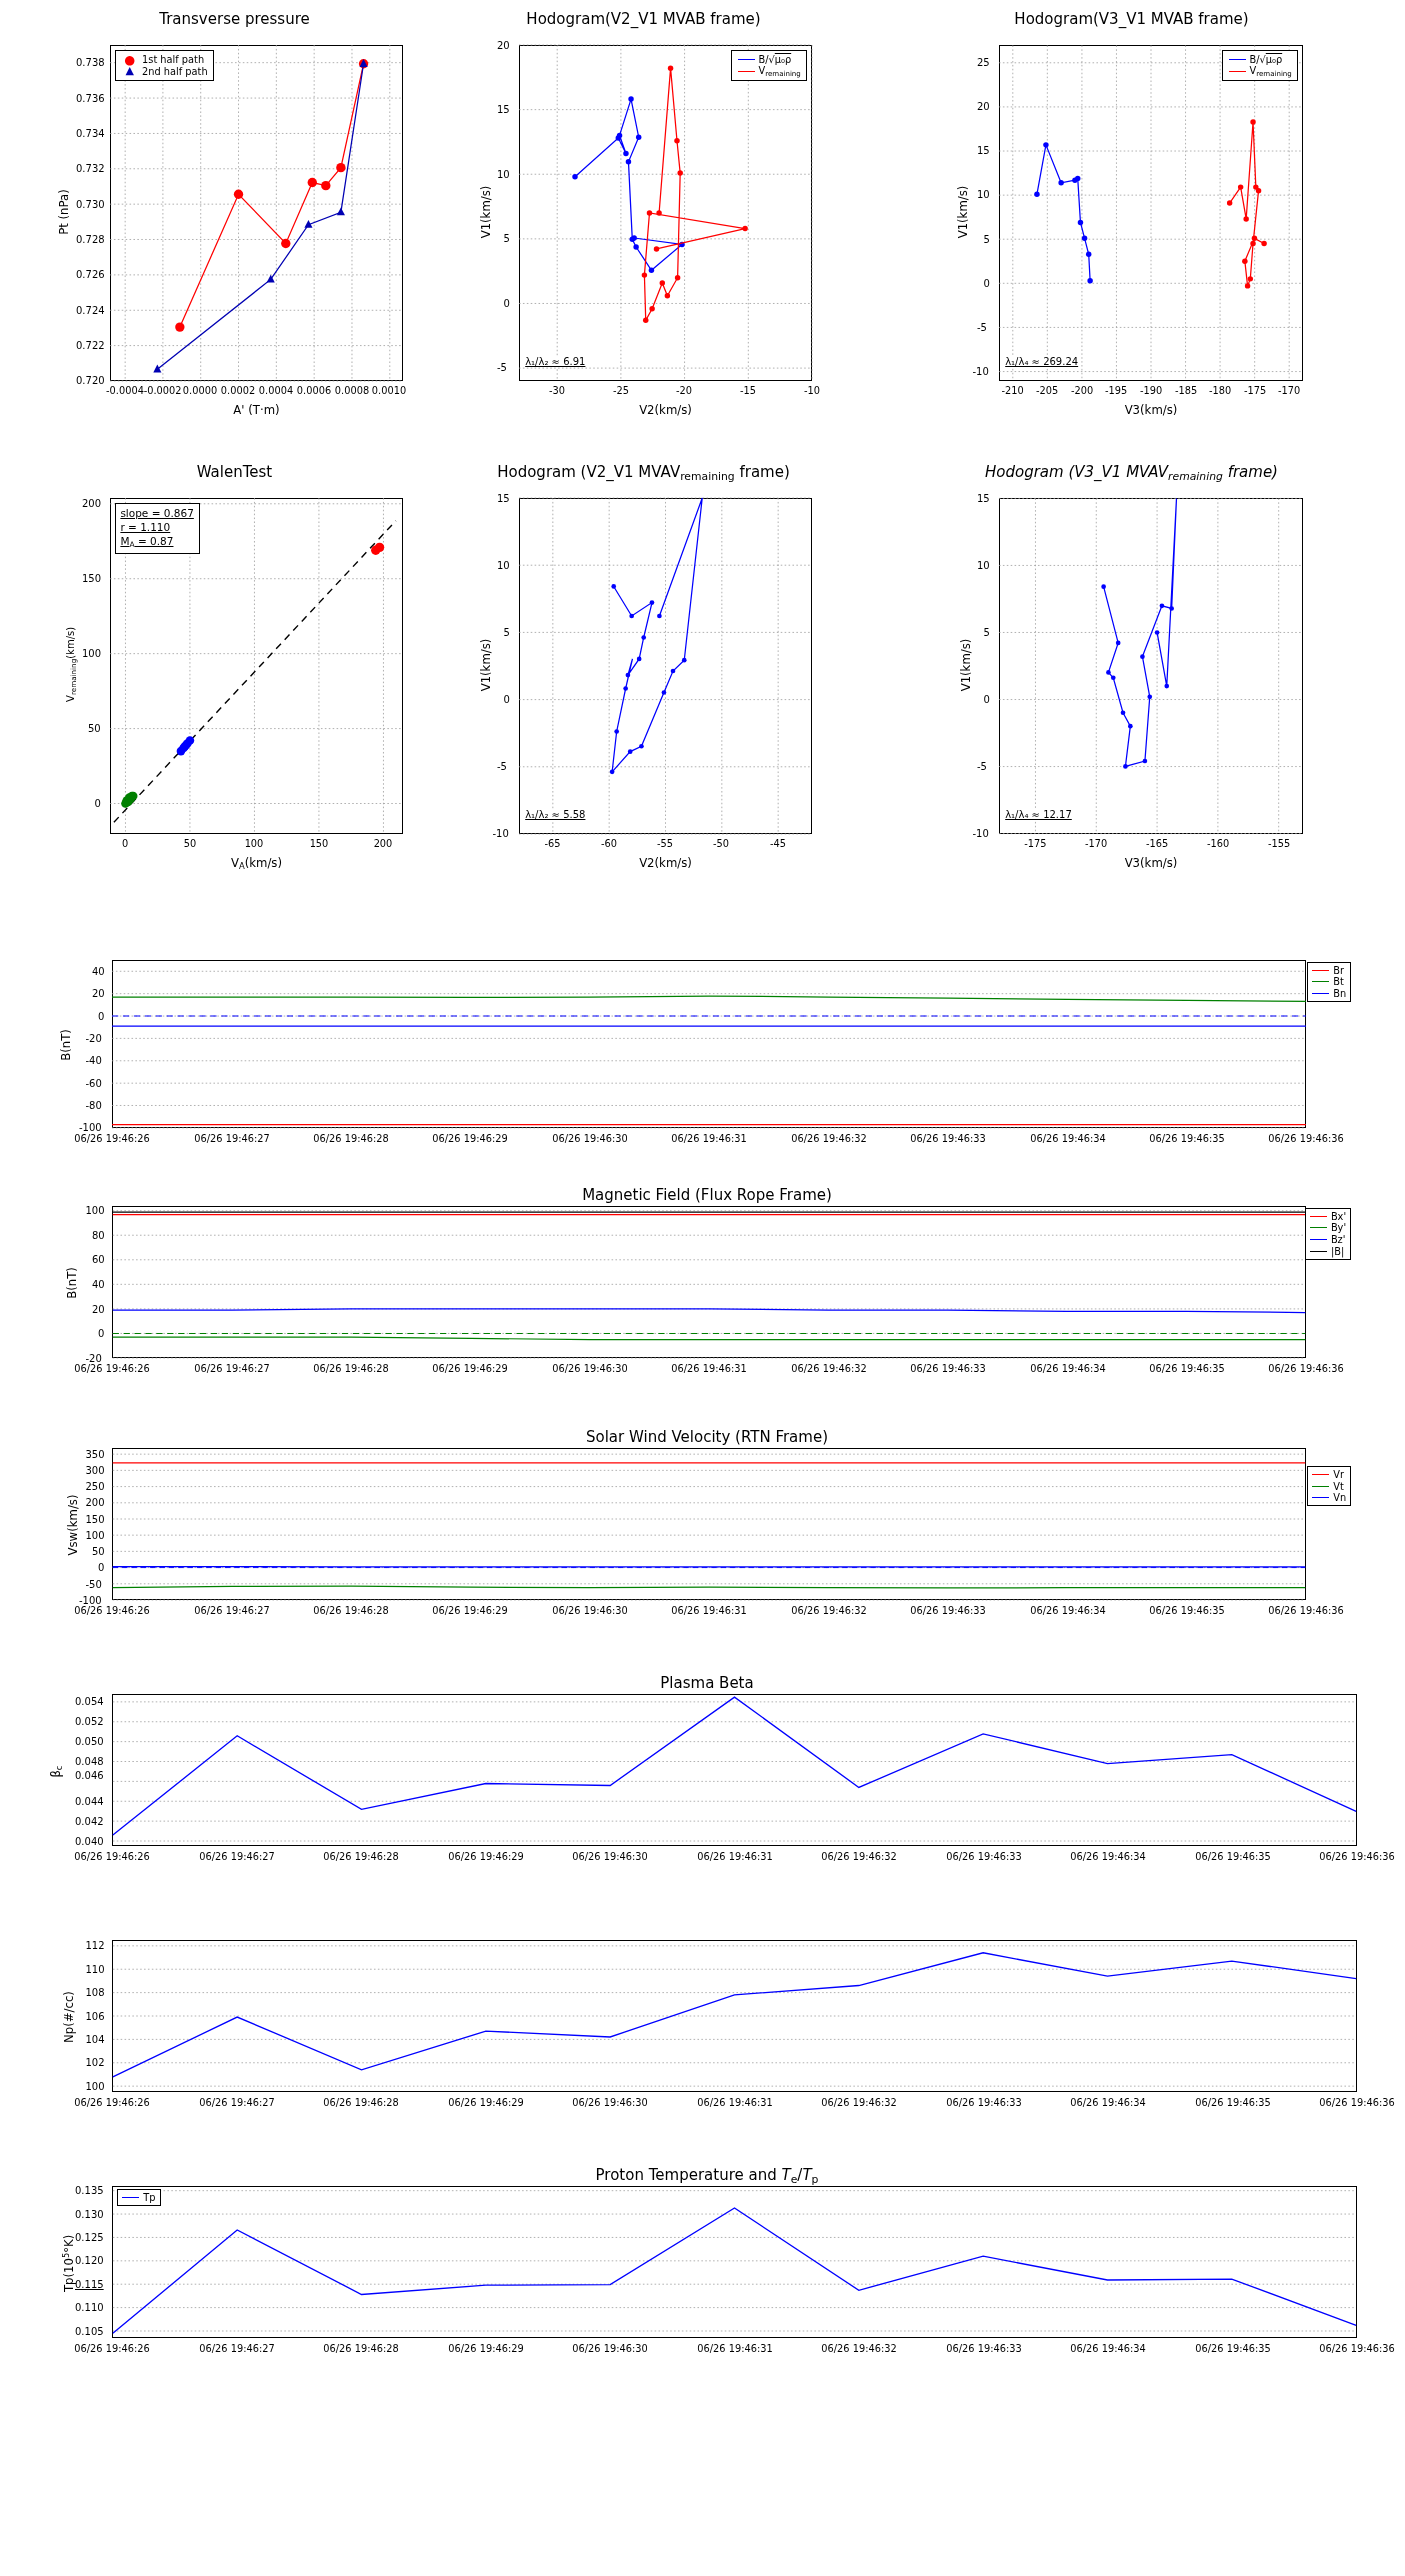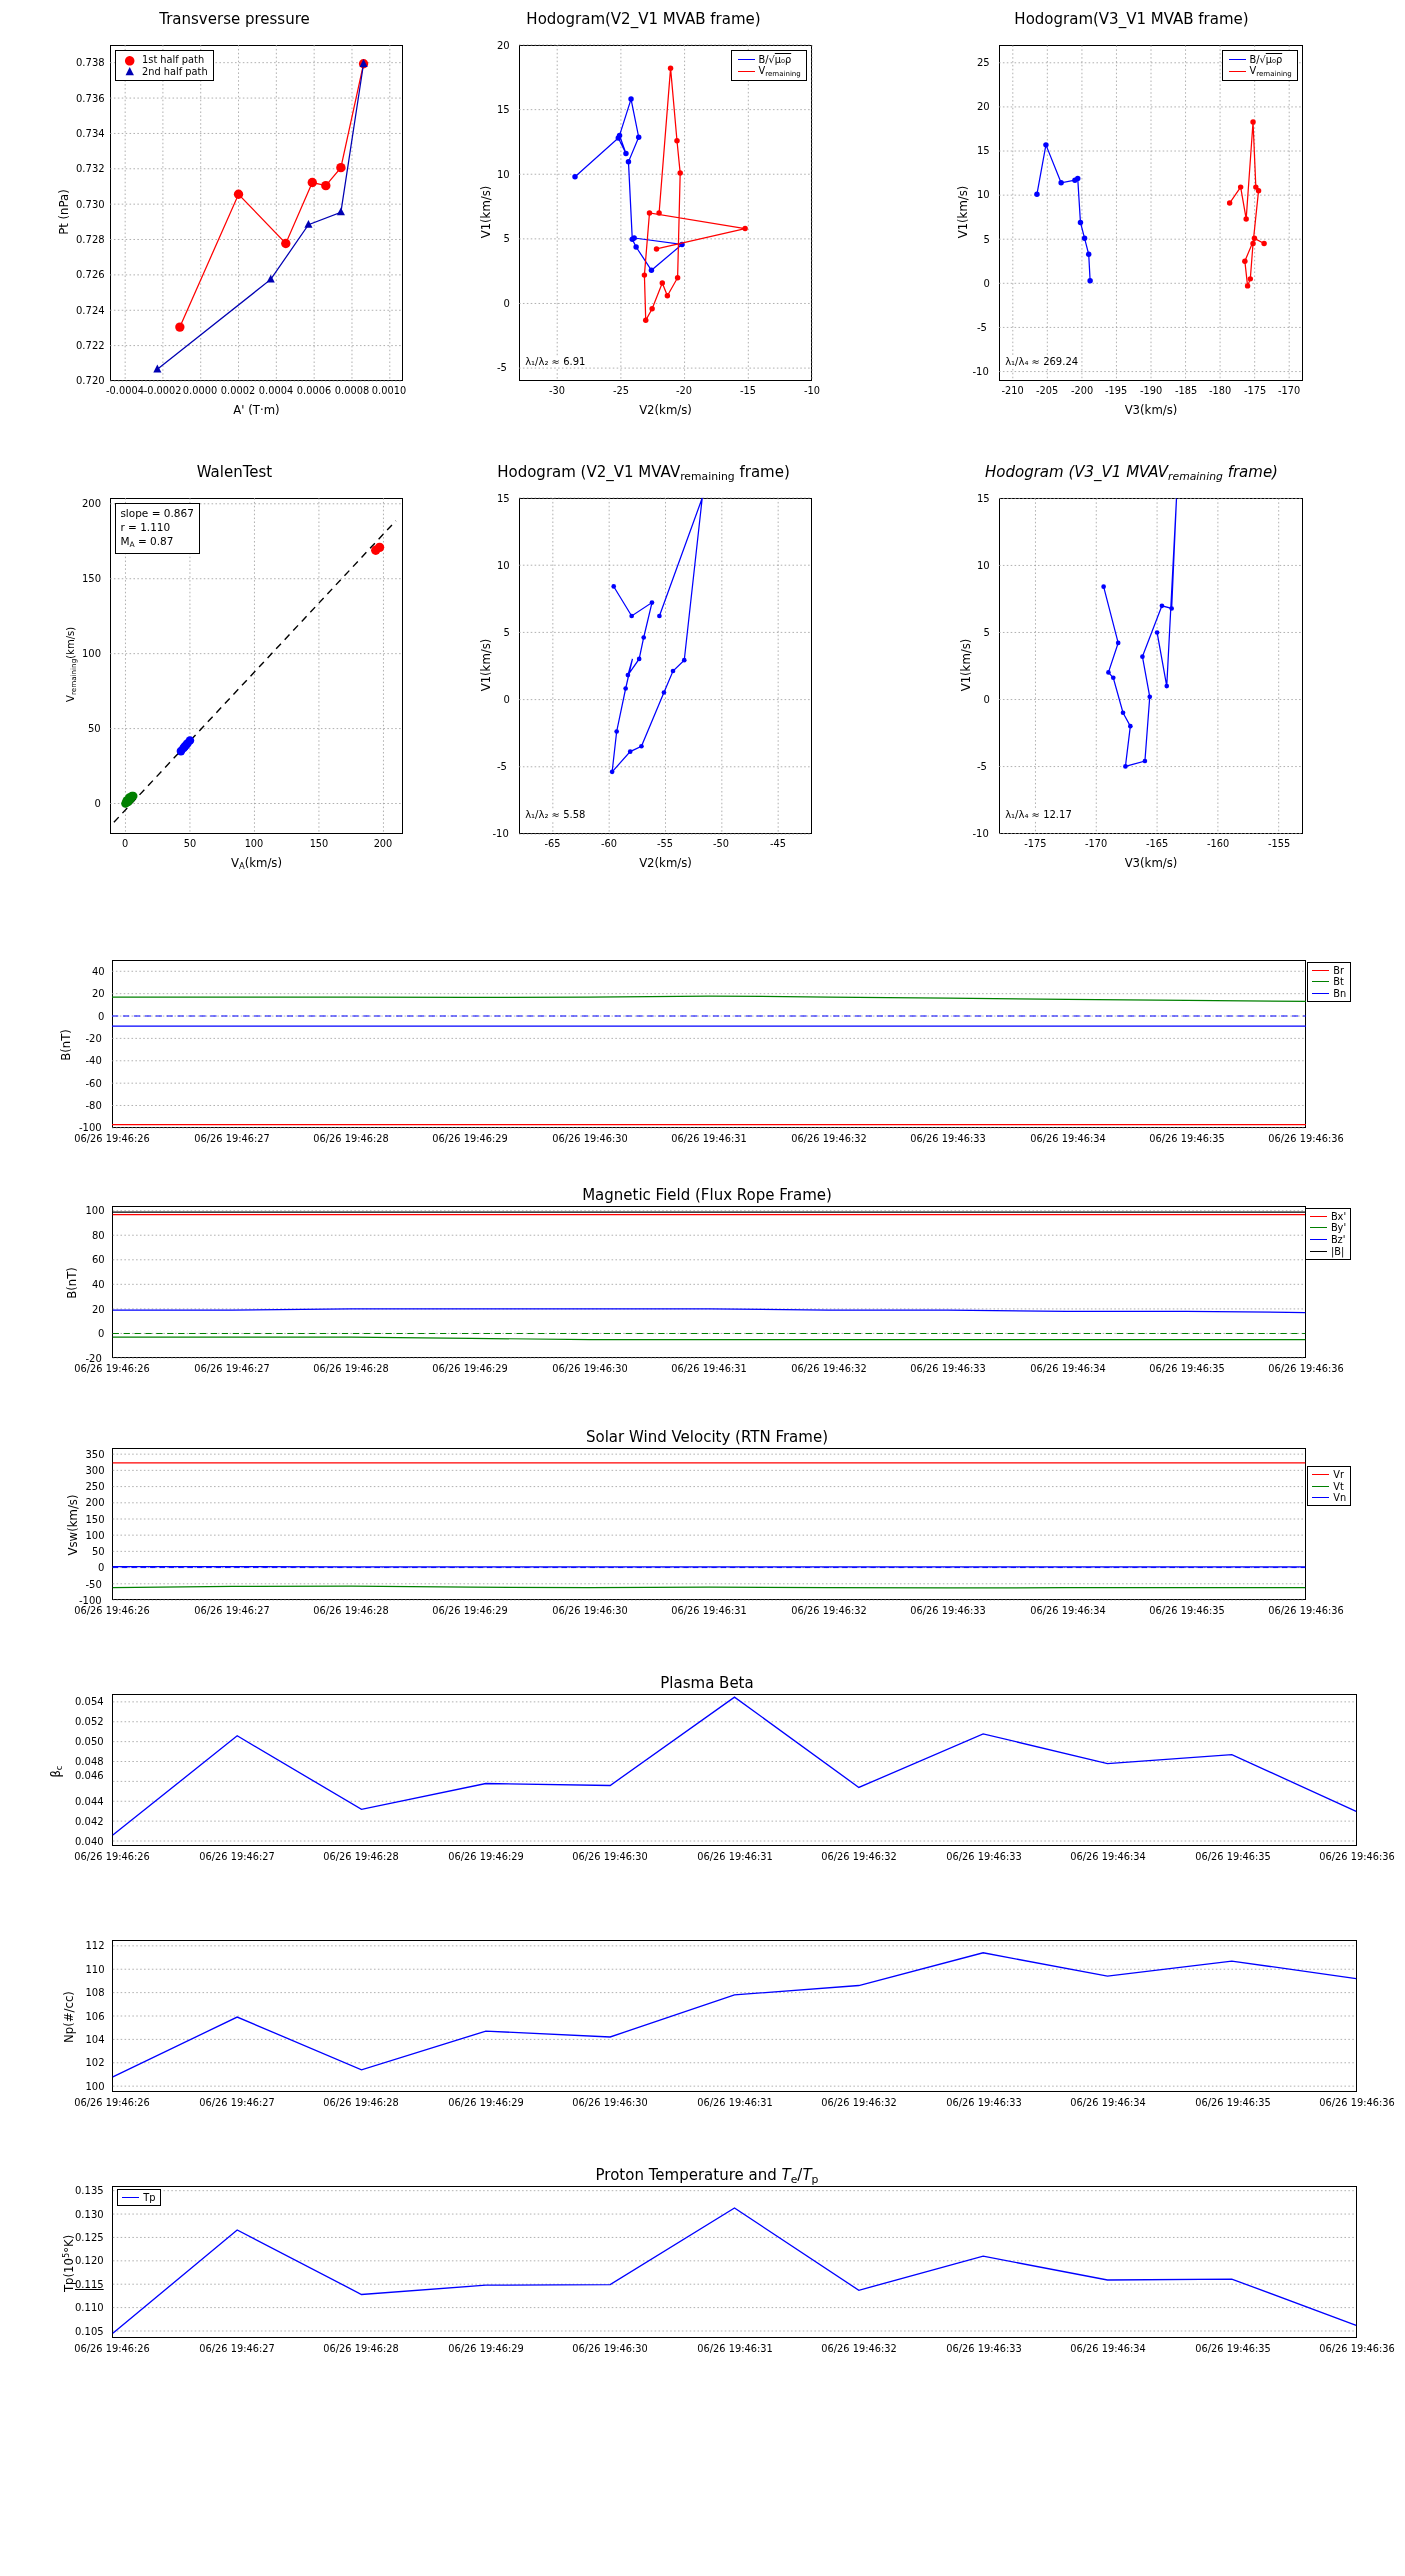--- a/index.html
+++ b/index.html
@@ -9,22 +9,22 @@
   .plotbox{position:absolute;left:0;top:0;right:0;bottom:0;border:1.2px solid #000;background:#fff;}
   .title{position:absolute;width:100%;text-align:center;font-size:15px;color:#000;}
   .ylab{position:absolute;font-size:11.7px;transform-origin:center center;white-space:nowrap;}
   .xlab{position:absolute;font-size:11.7px;white-space:nowrap;text-align:center;}
   .tick{position:absolute;font-size:10px;white-space:nowrap;color:#000;}
   .tickx{position:absolute;font-size:9.8px;white-space:nowrap;color:#000;text-align:center;}
   .legend{position:absolute;border:0.8px solid #000;background:#fff;font-size:9.8px;padding:2.3px 4.7px;}
   .legend .row{display:flex;align-items:center;height:11.7px;white-space:nowrap;}
   .legend .swatch{display:inline-block;width:17px;height:0;border-top:1.6px solid #000;margin-right:3.9px;}
   .legend .mk{display:inline-block;width:17px;text-align:center;margin-right:3.9px;font-size:9.4px;line-height:7.8px;}
-  .annot{position:absolute;font-size:10px;background:#fff;}
-  .boxannot{position:absolute;border:0.8px solid #000;background:#fff;font-size:10.5px;padding:2.3px 4.7px;line-height:1.35;}
+  .annot{position:absolute;font-size:10px;background:#fff;text-decoration:underline;}
+  .boxannot{position:absolute;border:0.8px solid #000;background:#fff;font-size:10.5px;padding:2.3px 4.7px;line-height:1.35;text-decoration:underline;}
   svg{position:absolute;left:0;top:0;overflow:visible;}
   .sub{font-size:0.72em;vertical-align:-0.25em;}
   .sup{font-size:0.72em;vertical-align:0.45em;}
 </style>
 </head>
 <body>
 
 <div class="page">
 
   <div class="panel" style="left:59px;top:31px;width:351px;height:382px;">

